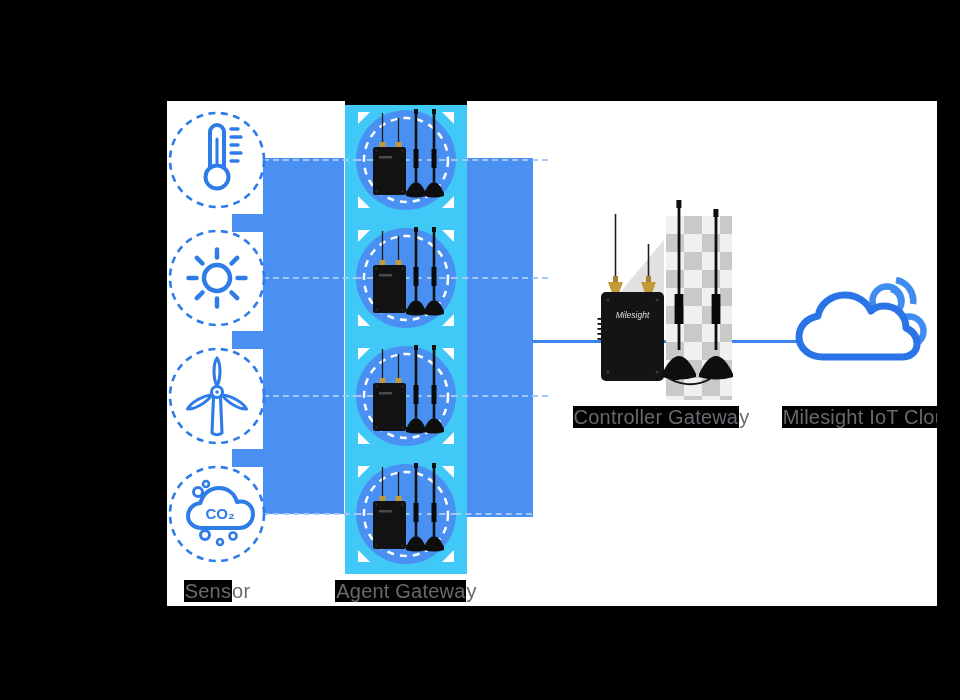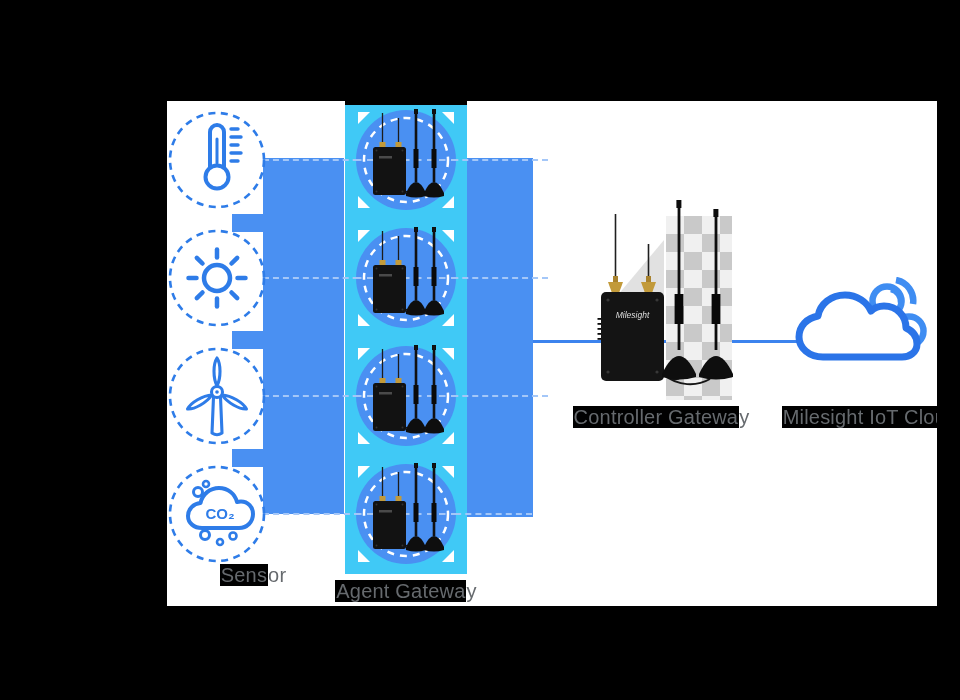--- a/index.html
+++ b/index.html
@@ -284,21 +284,21 @@
     <g fill="none" stroke="#3f8df2" stroke-width="6.5">
       <path d="M101,3 A 21,21 0 0 1 118,27"></path>
       <path d="M96,12 A 13,13 0 0 1 106,26"></path>
       <circle cx="92" cy="24" r="14.5"></circle>
       <circle cx="114" cy="54" r="14.5"></circle>
     </g>
     <path d="M28,80 C14,80 4,71 4,60 C4,49 12,41 23,39 C25,27 36,18 50,18 C62,18 72,25 76,34 C79,31 84,29 89,29 C102,29 111,39 111,51 C118,54 122,60 122,67 C122,75 115,80 107,80 Z" fill="#ffffff" stroke="#2b74e8" stroke-width="7" stroke-linejoin="round"></path>
    </svg>
   </div>
 
-  <div class="label" style="left:0px;top:464px;width:100px;padding-left:36px;">
+  <div class="label" style="left:0px;top:480px;width:100px;">
     <span class="boxed">Sens</span><span>or</span>
   </div>
   <div class="label" style="left:403px;top:306px;width:182px;">
     <span class="boxed">Controller Gatewa</span><span>y</span>
   </div>
   <div class="label" style="left:164px;top:480px;width:150px;">
     <span class="boxed">Agent Gatewa</span><span>y</span>
   </div>
   <div class="label" style="left:603px;top:306px;width:200px;">
     <span class="boxed">Milesight IoT Cloud</span><span></span>

